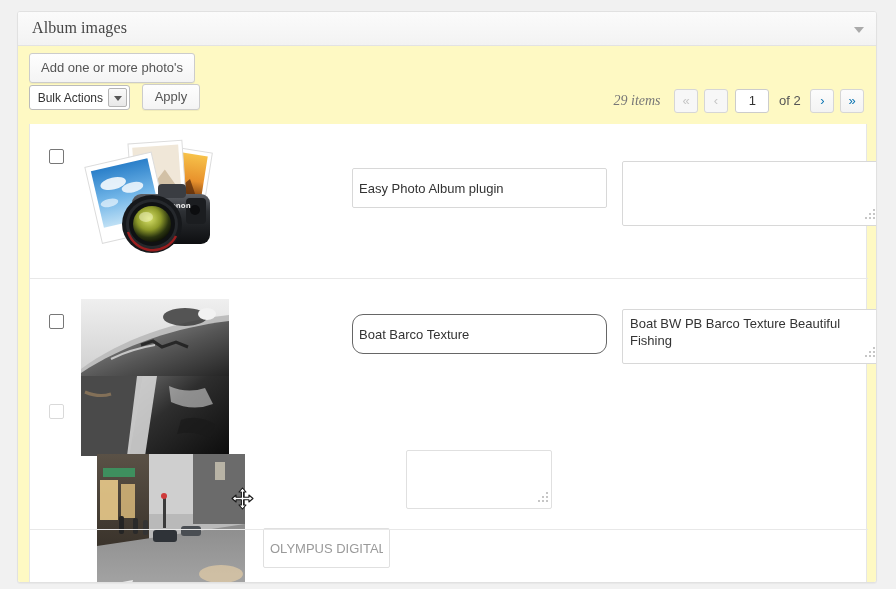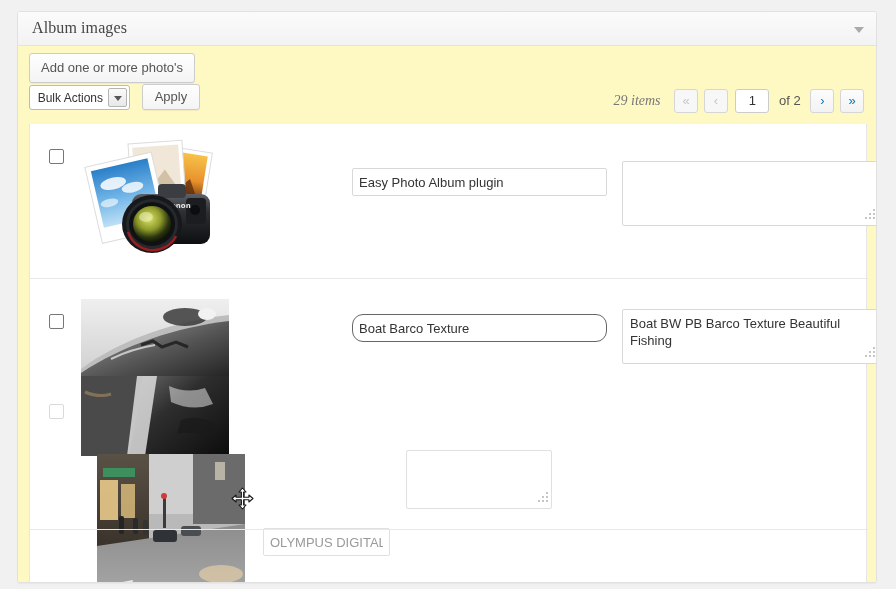--- a/index.html
+++ b/index.html
@@ -224,21 +224,21 @@
   .row-cb{position:absolute;left:19px;}
 
   .thumb{
     position:absolute;
     overflow:hidden;
     background:#cfcfcf;
   }
 
   .txt-input{
     position:absolute;
-    height:28px;
+    height:40px;
     border:1px solid #d8d8d8;
     border-radius:2px;
     background:#fff;
     font-family:"Liberation Sans", sans-serif;
     font-size:13px;
     color:#333;
     padding:0 6px;
     box-sizing:border-box;
     line-height:22px;
     outline:none;

